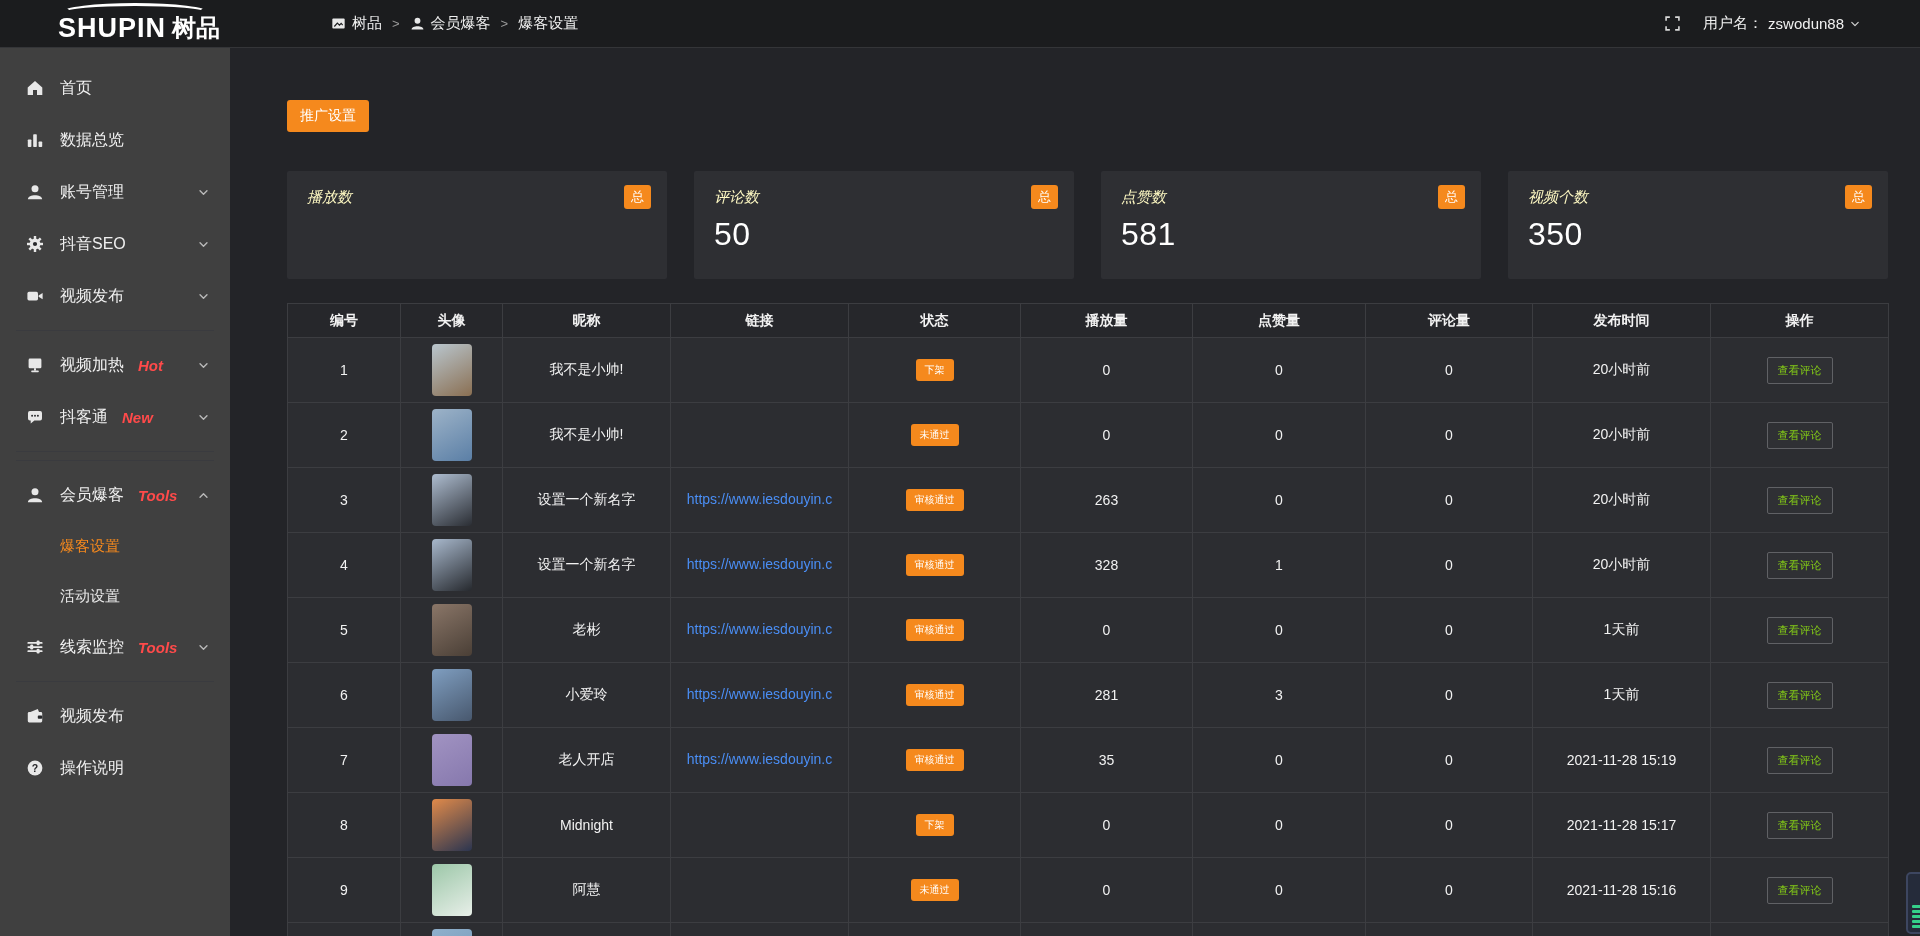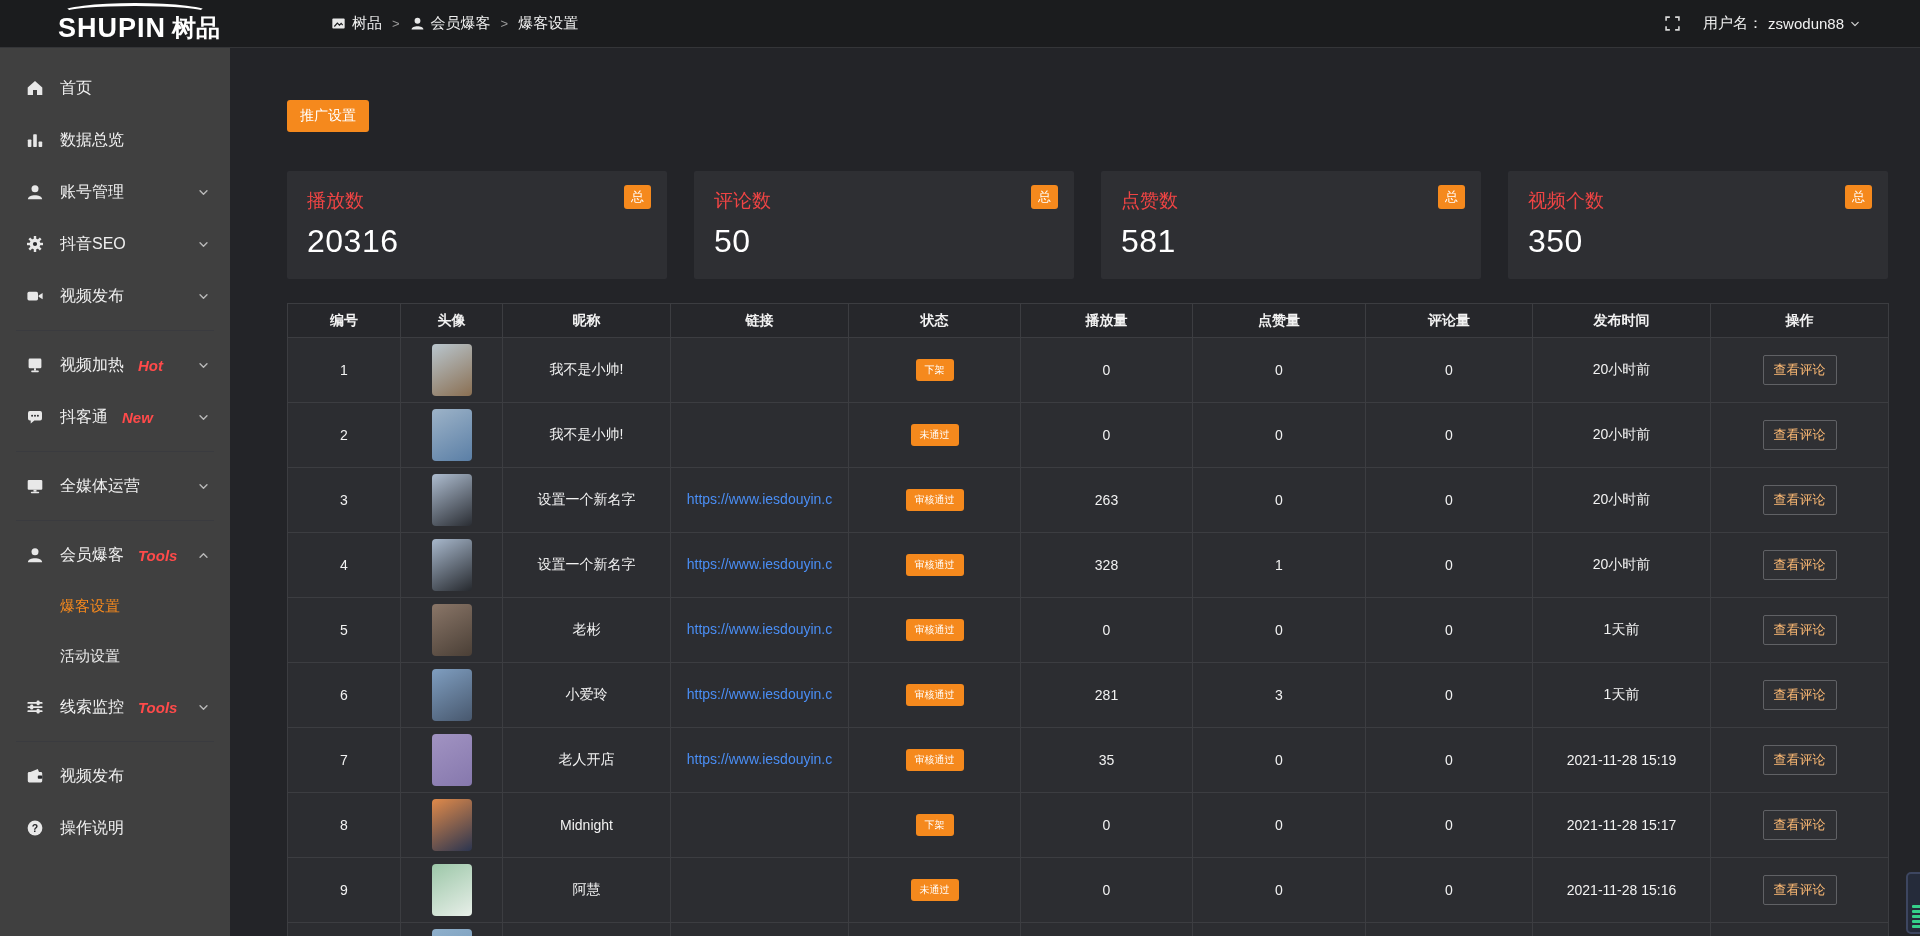--- a/index.html
+++ b/index.html
@@ -39,36 +39,36 @@
   .side-subitem.active { color:#f5891d; }
 
   
   .main { position:absolute; top:48px; left:230px; width:1690px; height:888px;
     padding:52px 6px 0 57px; overflow:hidden; background:#232428; }
   .promo-btn { display:block; width:82px; height:32px; background:#f5891d; color:#fff;
     border:none; border-radius:3px; font-size:14px; cursor:pointer; margin-bottom:39px;
     font-family:"Liberation Sans", sans-serif; }
   .cards { display:flex; gap:27px; width:1601px; margin-bottom:24px; }
   .card { flex:1; height:108px; background:#2e2f33; border-radius:2px; position:relative; padding:17px 20px; }
-  .card-label { font-size:19px; color:#ef4444; }
+  .card-label { font-size:15px; color:#fef9c3;font-style:italic; }
   .card-badge { position:absolute; top:14px; right:16px; background:#f5891d; color:#fff;
     font-size:13px; padding:3px 7px; border-radius:3px; }
   .card-value { font-size:32px; color:#ffffff; margin-top:9px; letter-spacing:.5px; }
 
   .data-table { width:1601px; border-collapse:collapse; table-layout:fixed; background:#2c2d31; }
   .data-table th { height:34px; background:#26272b; border:1px solid #3c3d41;
     font-size:14px; font-weight:bold; color:#f2f2f2; }
   .data-table td { height:65px; border:1px solid #3c3d41; text-align:center;
     font-size:14px; color:#f2f2f2; padding:0 8px; overflow:hidden; white-space:nowrap; }
   .avatar { width:40px; height:52px; border-radius:4px; margin:0 auto; }
   .badge { display:inline-block; background:#f5891d; color:#fff; font-size:10px;
     padding:4px 9px; border-radius:3px; }
   .link { color:#4a8ef5; text-decoration:none; display:inline-block; max-width:100%;
     overflow:hidden; white-space:nowrap; cursor:pointer; }
-  .view-btn { background:#2f3034; border:1px solid #606165; color:#fdba74; font-size:13px;
+  .view-btn { background:#2f3034; border:1px solid #606165; color:#84cc16; font-size:11px;
     padding:5px 10px; border-radius:2px; cursor:pointer; font-family:"Liberation Sans", sans-serif; }
 
   
   .corner-widget { position:absolute; right:-11px; bottom:2px; width:25px; height:62px;
     background:#252b3a; border:2px solid #3d4660; border-radius:5px; padding:4px;
     display:flex; flex-direction:column; justify-content:flex-end; gap:2px; z-index:6; }
   .cw-bar { height:3px; background:#35d08a; border-radius:1px; }
 </style>
 </head>
 <body>
@@ -223,35 +223,20 @@
         </span>
         <span>抖客通</span>
         <span class="side-tag" style="color: rgb(255, 74, 74);">New</span>
         <span class="side-chevron">
           <svg viewBox="0 0 18 18" fill="#e8e8e8" xmlns="http://www.w3.org/2000/svg">
             <path d="M4.2 6.6 L9 11.4 L13.8 6.6" fill="none" stroke="#cfcfcf" stroke-width="1.9" stroke-linecap="round" stroke-linejoin="round"></path>
           </svg>
         </span>
       </div>
       <div class="side-divider"></div>
-      <div class="side-item">
-        <span class="ic">
-          <svg viewBox="0 0 18 18" fill="#e8e8e8" xmlns="http://www.w3.org/2000/svg">
-            <rect x="1.7" y="3" width="14.6" height="9.8" rx="1.1"></rect>
-            <rect x="7.5" y="12.8" width="3" height="1.9"></rect>
-            <rect x="4.8" y="14.7" width="8.4" height="1.6" rx="0.8"></rect>
-          </svg>
-        </span>
-        <span>全媒体运营</span>
-        <span class="side-chevron">
-          <svg viewBox="0 0 18 18" fill="#e8e8e8" xmlns="http://www.w3.org/2000/svg">
-            <path d="M4.2 6.6 L9 11.4 L13.8 6.6" fill="none" stroke="#cfcfcf" stroke-width="1.9" stroke-linecap="round" stroke-linejoin="round"></path>
-          </svg>
-        </span>
-      </div>
       <div class="side-divider"></div>
       <div class="side-item">
         <span class="ic">
           <svg viewBox="0 0 18 18" fill="#e8e8e8" xmlns="http://www.w3.org/2000/svg">
             <circle cx="9" cy="5.7" r="3.5"></circle>
             <path d="M1.9 16.3 C1.9 11 16.1 11 16.1 16.3 Z"></path>
           </svg>
         </span>
         <span>会员爆客</span>
         <span class="side-tag" style="color: rgb(255, 74, 74);">Tools</span>
@@ -304,21 +289,20 @@
       </div>
     </div>
 </nav>
 
 <div class="main">
   <button class="promo-btn">推广设置</button>
   <div class="cards" id="cards">
       <div class="card">
         <div class="card-label">播放数</div>
         <span class="card-badge">总</span>
-        <div class="card-value">20316</div>
       </div>
       <div class="card">
         <div class="card-label">评论数</div>
         <span class="card-badge">总</span>
         <div class="card-value">50</div>
       </div>
       <div class="card">
         <div class="card-label">点赞数</div>
         <span class="card-badge">总</span>
         <div class="card-value">581</div>

